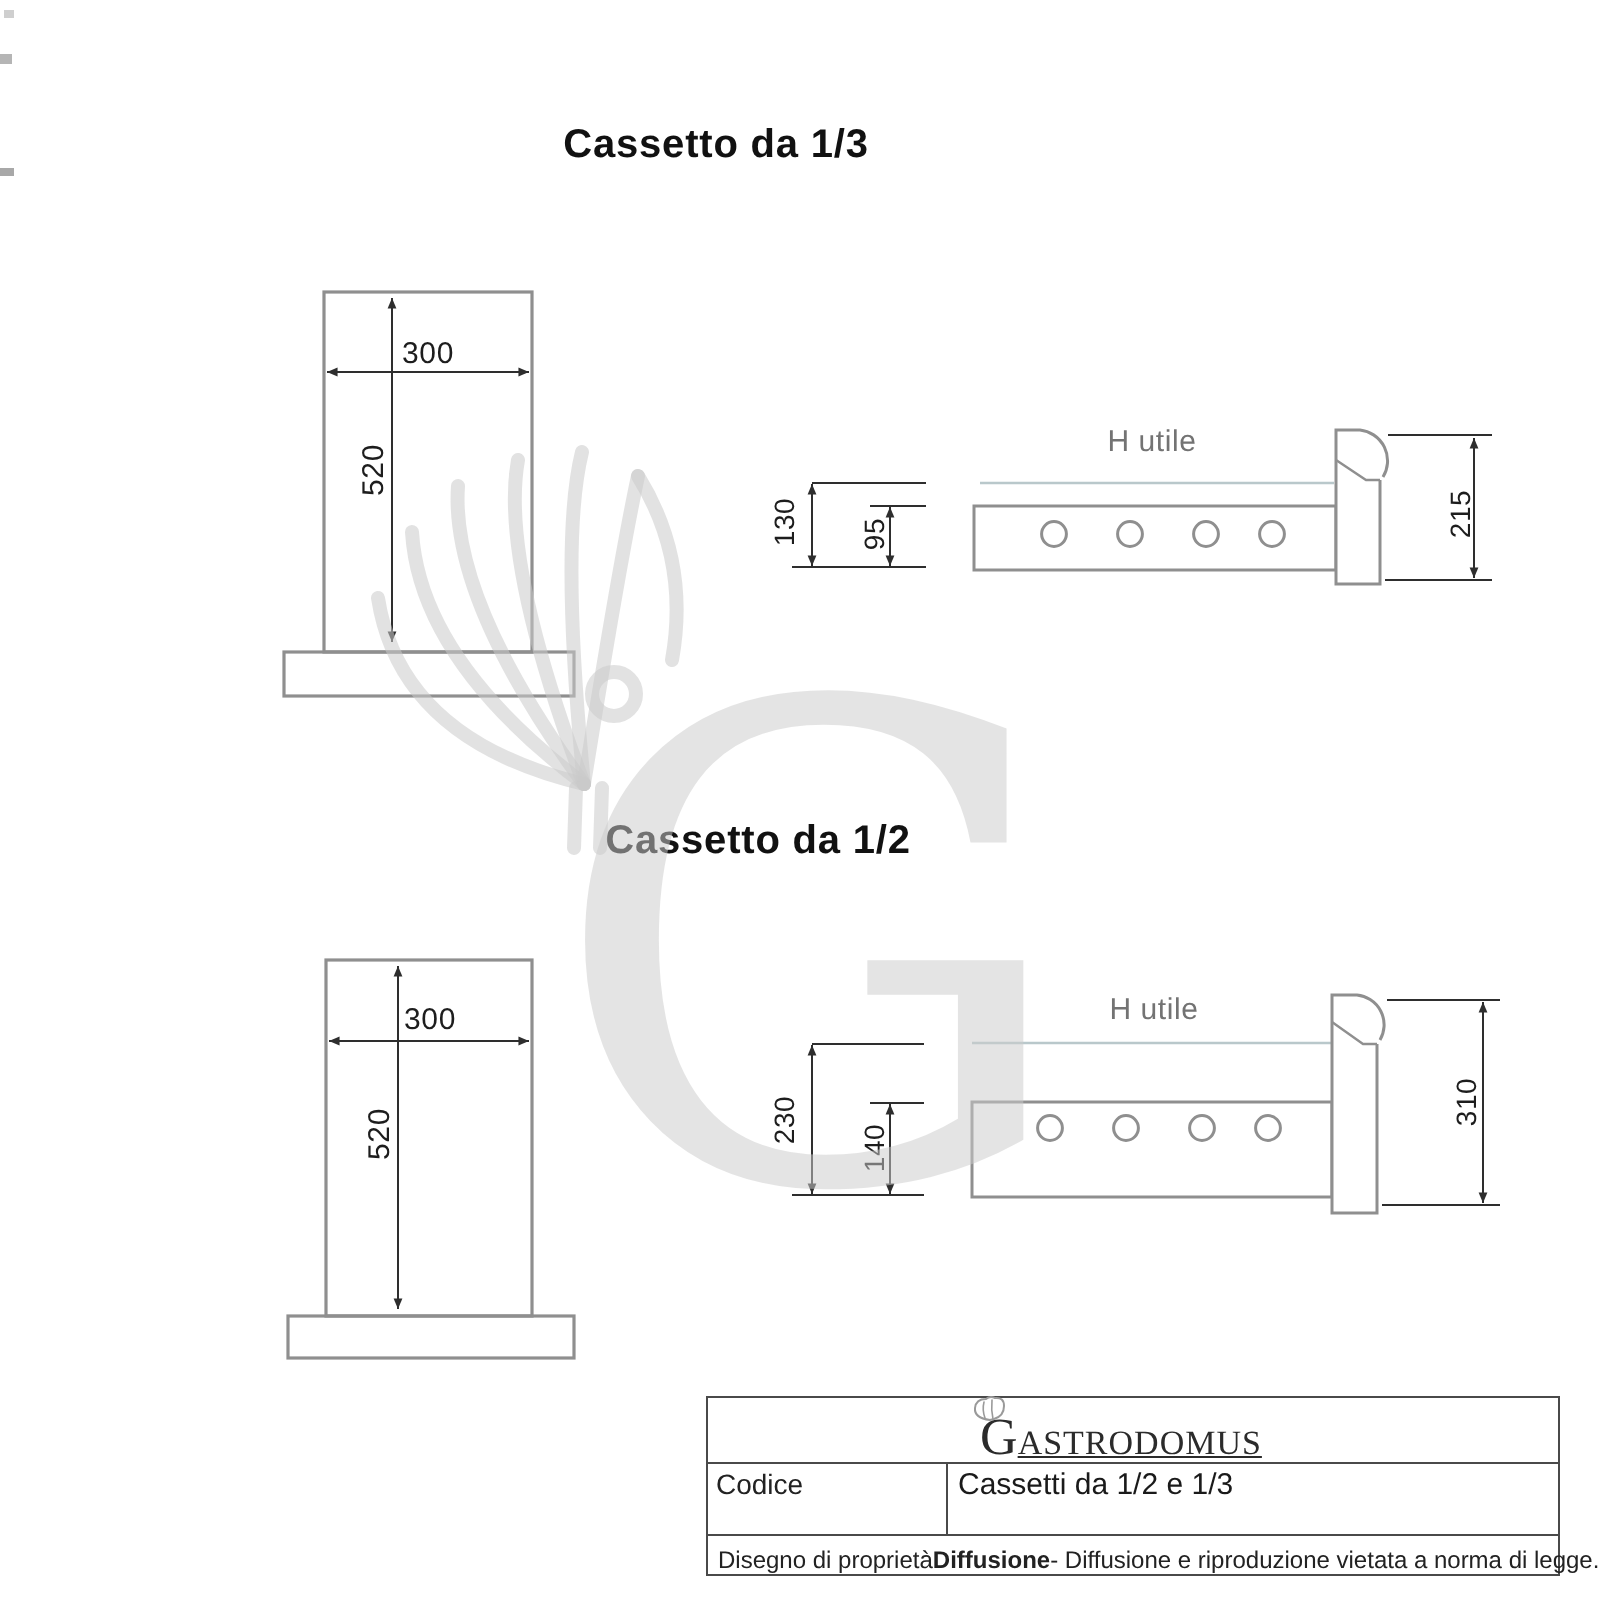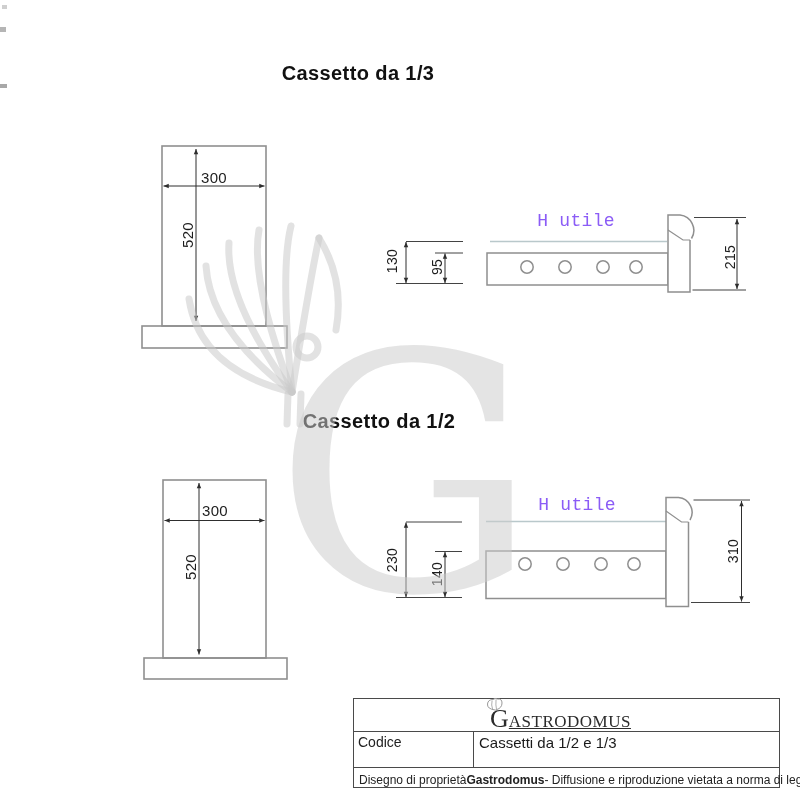--- a/index.html
+++ b/index.html
@@ -3,21 +3,21 @@
 <meta charset="utf-8">
 <style>
   html,body{margin:0;padding:0;}
   body{width:800px;height:800px;background:#ffffff;font-family:"Liberation Sans",sans-serif;position:relative;overflow:hidden;}
   .sheet{position:absolute;inset:0;width:632px;height:800px;}
   svg.linework{position:absolute;left:0;top:0;z-index:1;}
   .lbl{position:absolute;transform:translate(-50%,-50%);font-size:15px;color:#1d1d1d;white-space:nowrap;z-index:2;letter-spacing:0.3px;}
   .rot{transform:translate(-50%,-50%) rotate(-90deg);}
   .small{font-size:14px;}
   .title{font-size:20px;font-weight:bold;color:#111;letter-spacing:0.4px;}
-  .hutile{font-size:18px;color:#8b5cf6;font-family:Liberation Mono, monospace;}
+  .hutile{font-size:15px;color:#737373;}
   
   .watermark{position:absolute;inset:0;z-index:5;pointer-events:none;}
   .wm-letter{position:absolute;left:274px;top:311px;font-family:"DejaVu Serif","Liberation Serif",serif;font-size:330px;line-height:1;color:rgba(203,203,203,0.52);}
   .speck{position:absolute;z-index:1;}
   
   .tblock{position:absolute;left:353px;top:698px;width:427px;height:90px;border:1px solid #4a4a4a;box-sizing:border-box;background:transparent;z-index:2;color:#222;}
   .tb-row1{height:33px;border-bottom:1px solid #4a4a4a;box-sizing:border-box;display:flex;align-items:flex-end;justify-content:center;padding-bottom:1px;}
   .tb-row2{height:36px;border-bottom:1px solid #4a4a4a;box-sizing:border-box;display:flex;}
   .tb-cell-codice{width:120px;border-right:1px solid #4a4a4a;box-sizing:border-box;padding:2px 4px;font-size:14px;}
   .tb-cell-desc{flex:1;padding:2px 5px;font-size:11px;}
@@ -149,21 +149,21 @@
     <div class="tb-row2">
       <div class="tb-cell-codice">
         <span>Codice</span>
       </div>
       <div class="tb-cell-desc">
         <div class="tb-desc-value">Cassetti da 1/2 e 1/3</div>
       </div>
     </div>
     <div class="tb-row3">
       <span>Disegno di proprietà </span>
-        <b>Gastrodomus</b>
+        <b>Diffusione</b>
         <span> - Diffusione e riproduzione vietata a norma di legge.</span>
     </div>
   </div>
 
   <div class="watermark">
     <svg width="800" height="800" viewBox="0 0 800 800" style="position:absolute;left:0;top:0;">
       <g stroke="rgba(203,203,203,0.55)" stroke-width="7" fill="none" stroke-linecap="round">
         <path d="M292,392 Q200,370 189,299"></path>
         <path d="M292,392 Q210,330 206,266"></path>
         <path d="M292,392 Q225,300 229,243"></path>

